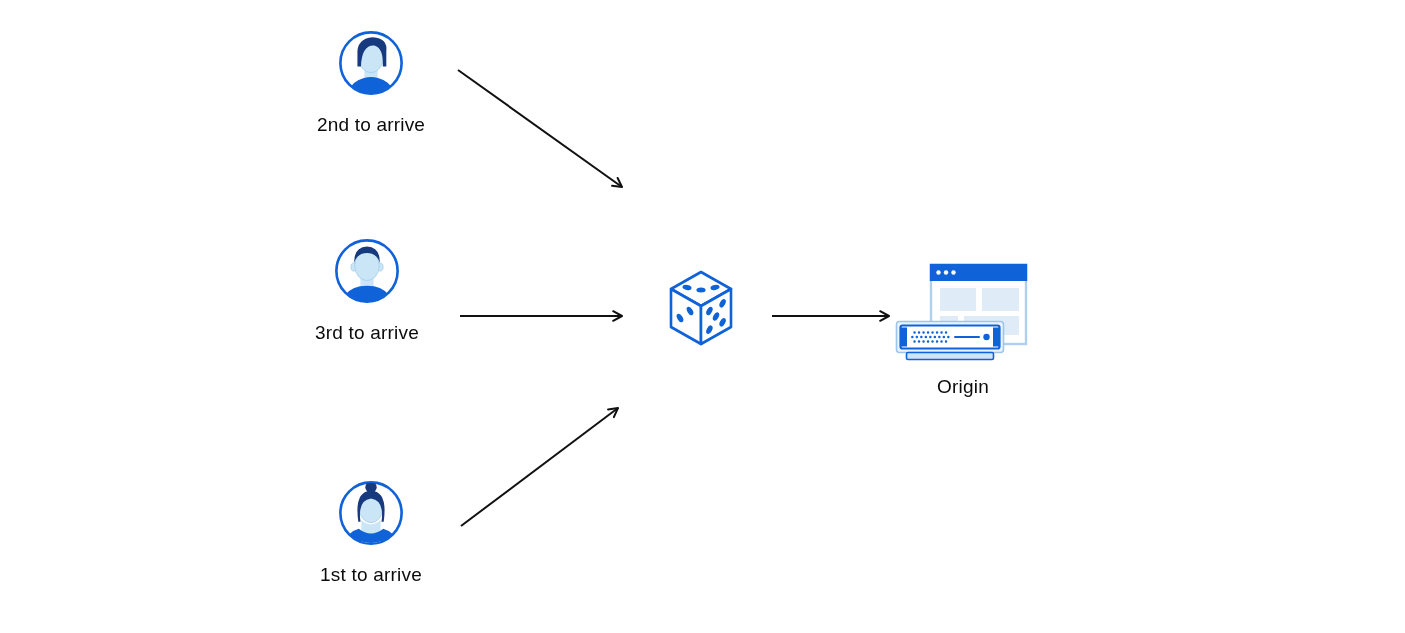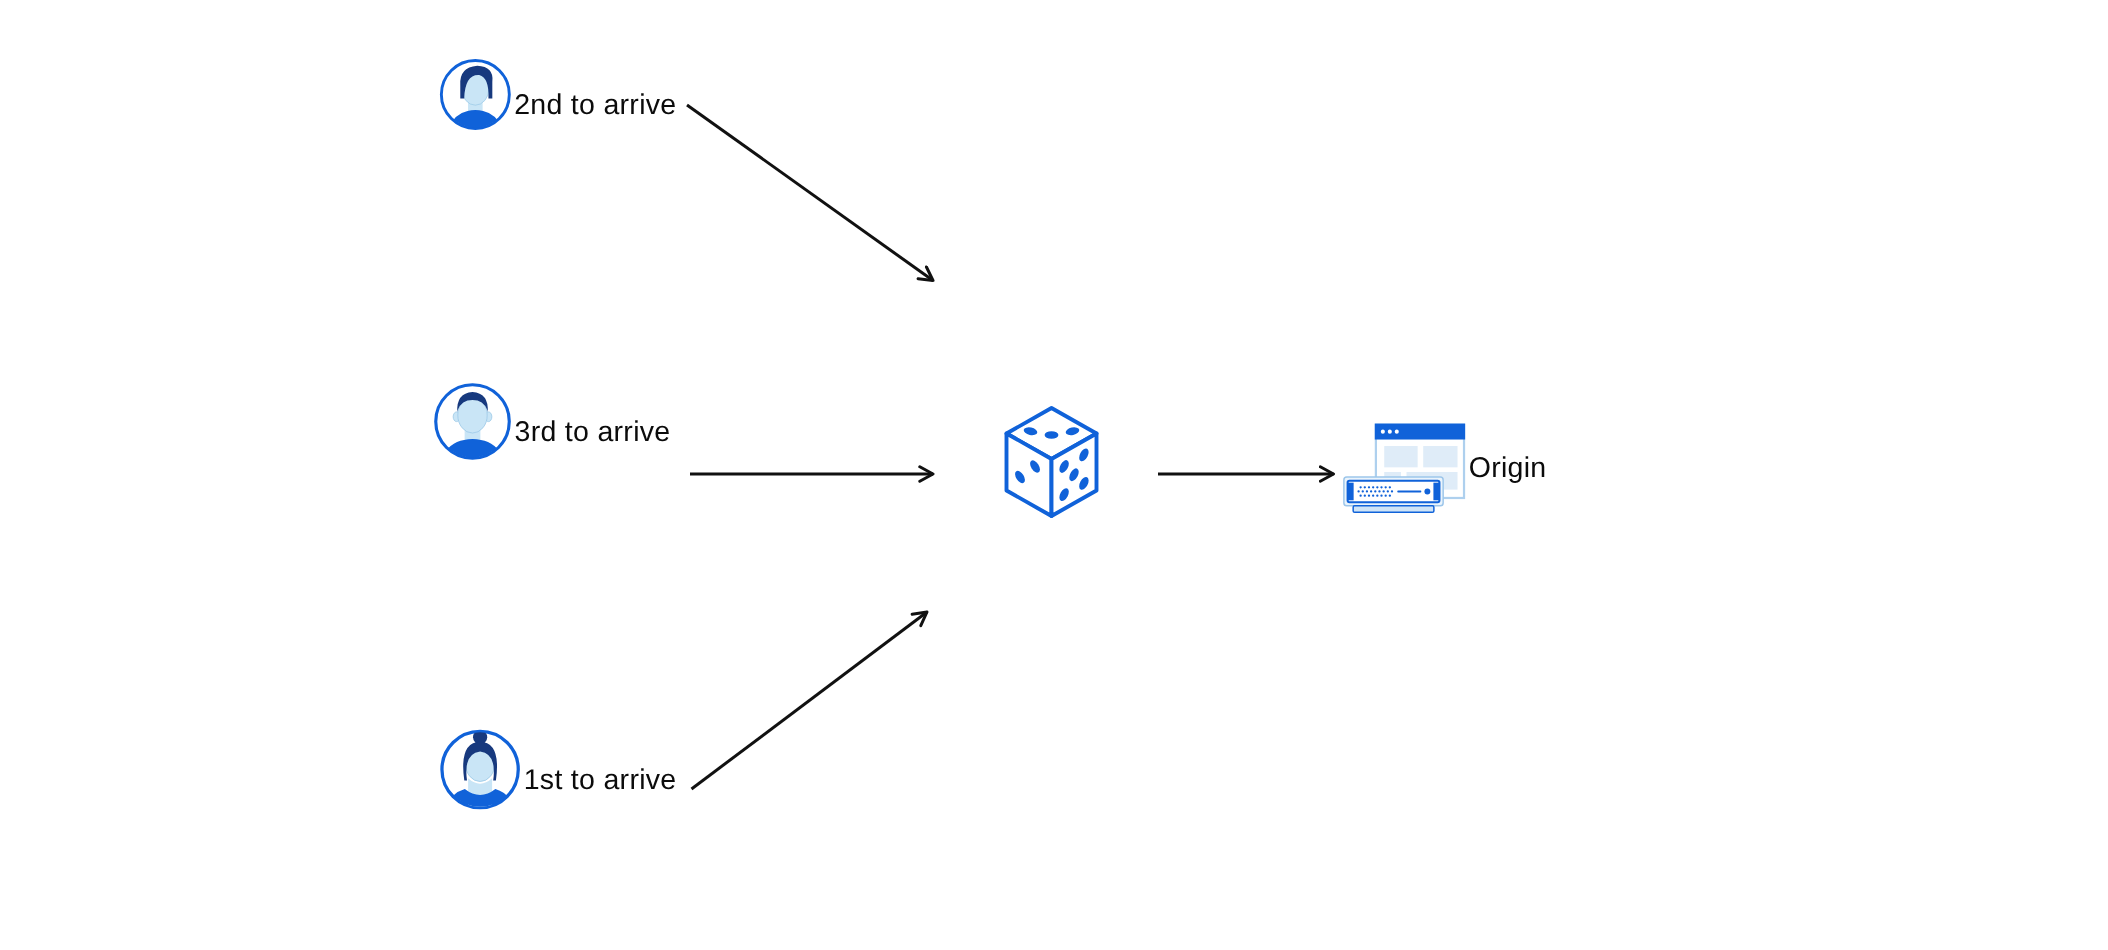--- a/index.html
+++ b/index.html
@@ -19,21 +19,21 @@
   html,body{background:var(--background);}
   .canvas{
     position:relative;
     width:1405px;height:633px;
     background:var(--background);
     font-family:"Liberation Sans","DejaVu Sans",sans-serif;
     overflow:hidden;
   }
   .node{
     position:absolute;
-    display:flex;flex-direction:row;align-items:center;
+    display:flex;flex-direction:column;align-items:center;
   }
   .node-label{
     margin-top:16px;
     font-size:19px;
     color:var(--text);
     white-space:nowrap;
     letter-spacing:0.2px;
   }
   .arrows-layer{position:absolute;left:0;top:0;width:1405px;height:633px;}
   
@@ -77,21 +77,21 @@
       <g clip-path="url(#clipA)">
         <rect class="fs" x="32.5" y="40" width="15" height="22"></rect>
         <path class="fp" d="M12 82 L12 76 Q18 60 32 57 Q40 55 48 57 Q62 60 68 76 L68 82 Z"></path>
         <ellipse class="fs face-outline" cx="40" cy="34" rx="14" ry="17"></ellipse>
         <path class="fn" d="M24.5 44 L24.5 31 Q23 12 42 10.5 Q59.5 11.5 57.5 27 L57.5 44 L53.5 44 Q54.5 23 44 20 Q29.5 19 28.5 44 Z"></path>
       </g>
     </svg>
     <div class="node-label">2nd to arrive</div>
   </div>
 
-  <div class="node" style="left:287px;top:246px;width:160px;">
+  <div class="node" style="left:287px;top:236px;width:160px;">
     <svg width="70" height="70" viewBox="0 0 80 80">
       <defs>
           <clipPath id="clipB">
             <circle cx="40" cy="40" r="34.2"></circle>
           </clipPath>
         </defs>
       <circle class="ring" cx="40" cy="40" r="35"></circle>
       <g clip-path="url(#clipB)">
         <rect class="fs" x="32.5" y="42" width="15" height="20"></rect>
         <path class="fp" d="M10 82 L10 76 Q17 60 32 57.5 Q40 56 48 57.5 Q63 60 70 76 L70 82 Z"></path>
@@ -165,16 +165,16 @@
         <rect class="fp" x="5.5" y="67.5" width="6.5" height="19"></rect>
         <rect class="fp" x="98" y="67.5" width="6.5" height="19"></rect>
         <line class="vent" x1="19.5" y1="72.5" x2="52" y2="72.5"></line>
         <line class="vent" x1="17.3" y1="77" x2="54" y2="77"></line>
         <line class="vent" x1="19.5" y1="81.5" x2="52" y2="81.5"></line>
         <line class="srv-line" x1="60" y1="77" x2="84" y2="77"></line>
         <circle class="fp" cx="91.5" cy="77" r="3.2"></circle>
         <rect x="11.5" y="92.5" width="87" height="7" rx="1.5" fill="var(--base-fill)" stroke="var(--primary-blue)" stroke-width="1.6"></rect>
       </g>
     </svg>
-    <div class="node-label" style="margin-top:0;text-align:right;">Origin</div>
+    <div class="node-label" style="margin-top:11px;text-align:right;">Origin</div>
   </div>
 
 </div>
 
 </body></html>

